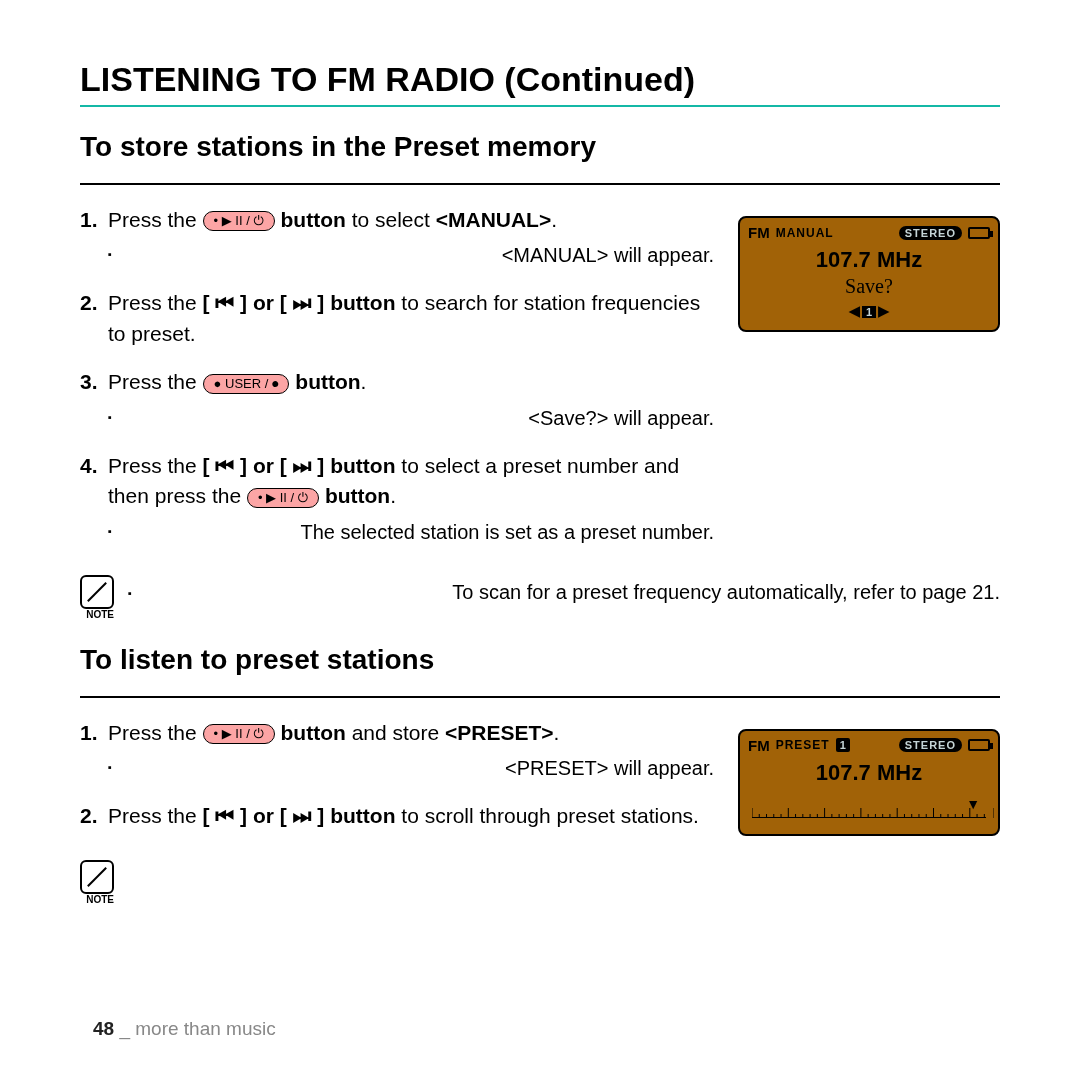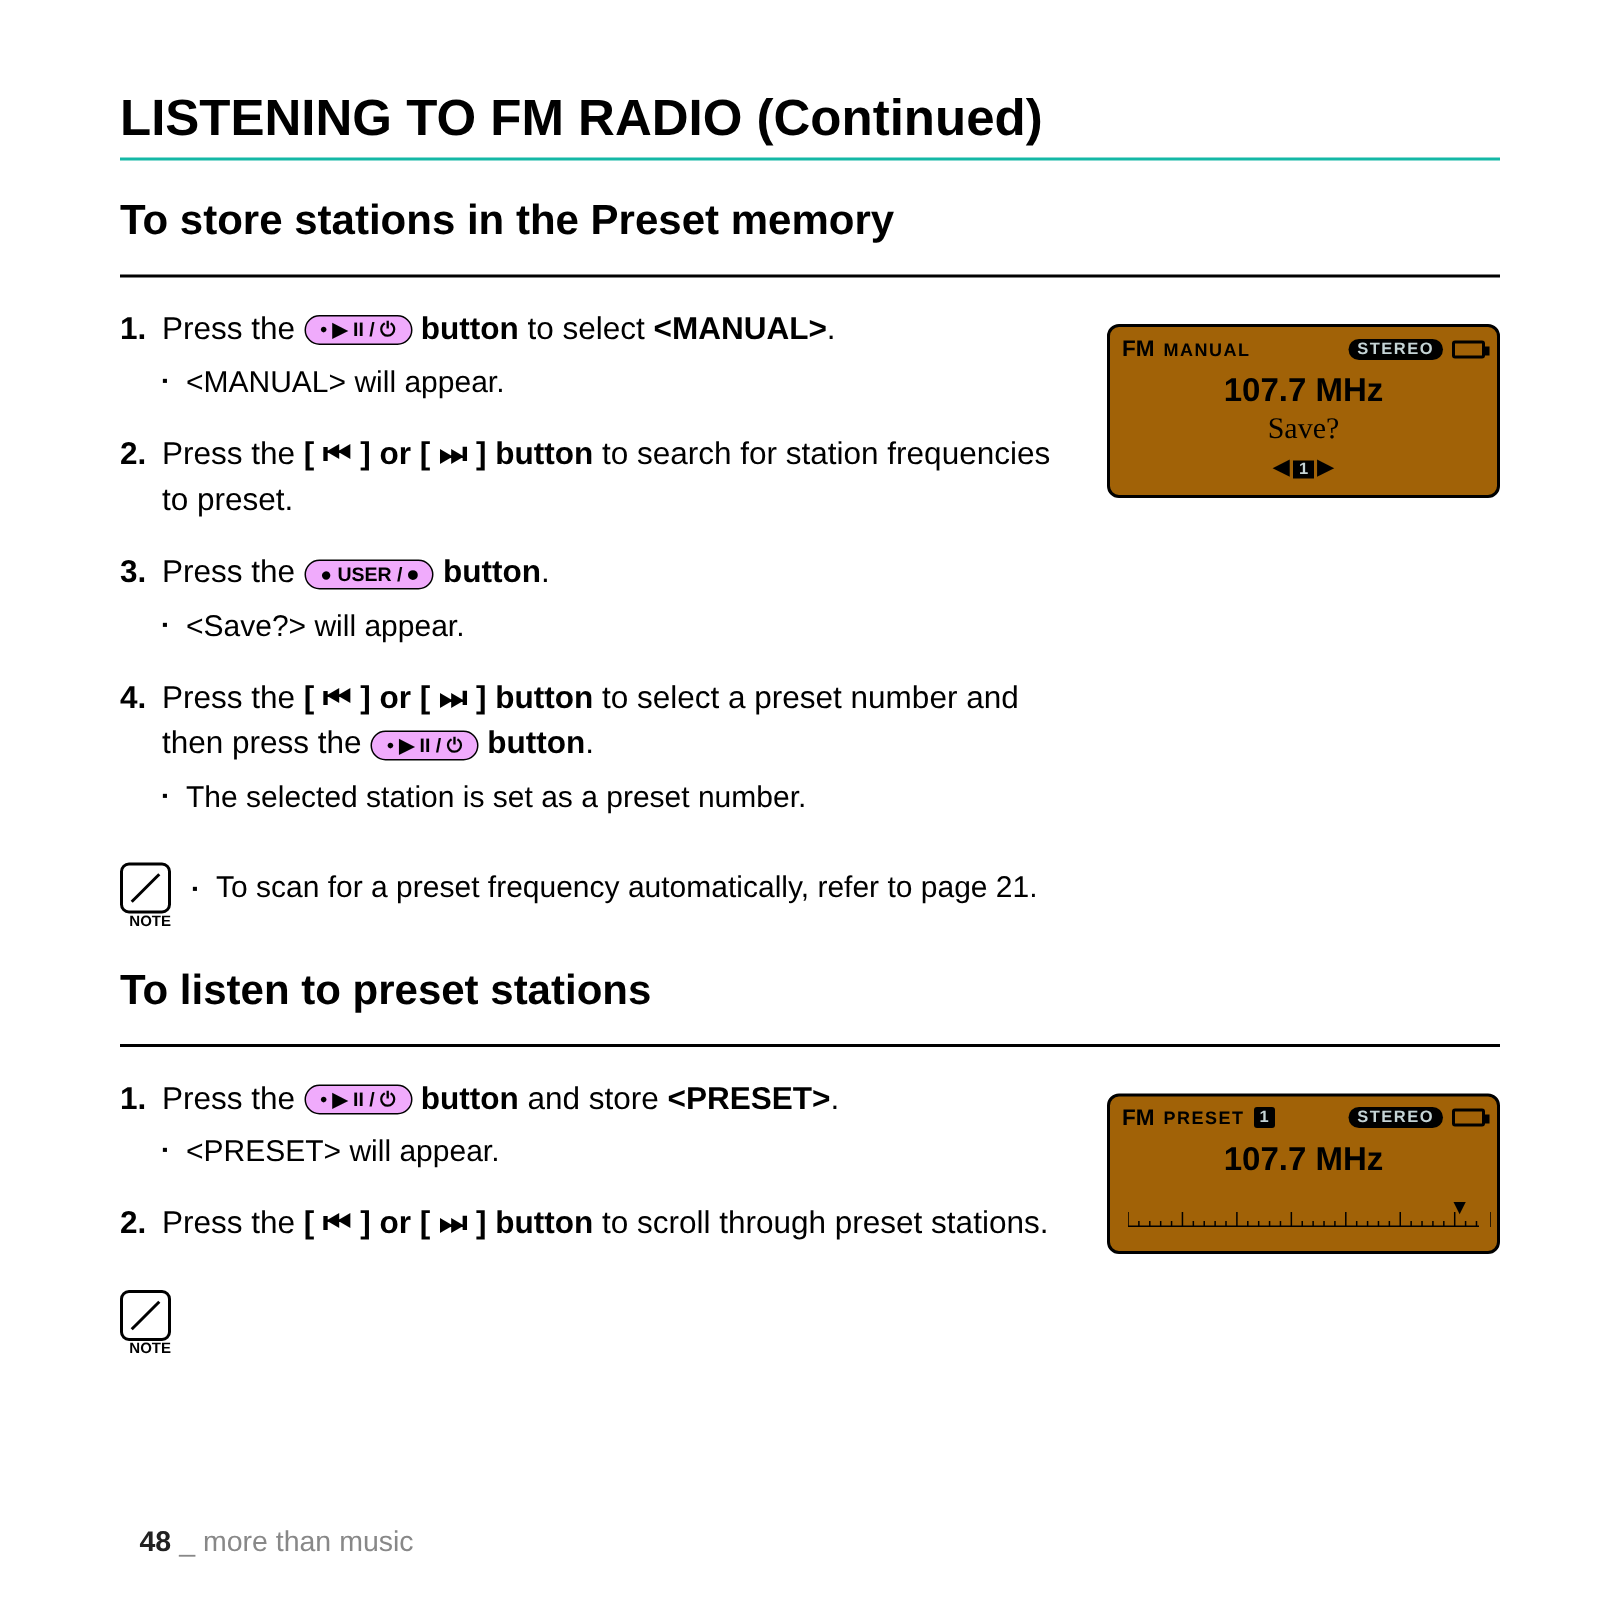--- a/index.html
+++ b/index.html
@@ -30,21 +30,21 @@
   .row { display: flex; gap: 24px; align-items: flex-start; }
   .instructions { flex: 1; font-size: 21px; line-height: 1.45; }
   ol.steps { list-style: none; counter-reset: step; padding-left: 0; }
   ol.steps > li { counter-increment: step; margin-bottom: 18px; padding-left: 28px; position: relative; }
   ol.steps > li::before {
     content: counter(step) ".";
     font-weight: bold;
     position: absolute;
     left: 0;
   }
-  .sub { font-size: 20px; margin-top: 6px; padding-left: 0; }
+  .sub { font-size: 20px; margin-top: 6px; padding-left: 0; text-align: right; }
   .sub li { list-style: none; position: relative; padding-left: 16px; margin-top: 6px; }
   .sub li::before { content: "▪"; font-size: 11px; position: absolute; left: 0; top: 6px; }
   .bold { font-weight: bold; }
   .screen {
     width: 262px;
     background: #a16207;
     border: 2px solid #000;
     border-radius: 8px;
     padding: 6px 8px 10px 8px;
     flex-shrink: 0;
@@ -65,24 +65,24 @@
   .ruler { height:28px; position:relative; margin-top:10px; }
   .ruler-line { position:absolute; bottom:6px; left:4px; right:4px; border-bottom:1px solid #000; }
   .ruler-ticks { position:absolute; bottom:6px; left:4px; right:4px; height:10px; }
   .ruler-caret { position:absolute; right:10px; top:0; font-size:14px; }
   .pill-btn {
     display:inline-block;
     border:1.5px solid #000;
     border-radius:10px;
     padding:0 10px 1px 10px;
     font-size:13px;
-    font-weight:bold;
+    font-weight:normal;
     vertical-align:middle;
     line-height:17px;
-    background:#f0abfc;
+    background:#fca5a5;
   }
   .note-row { display:flex; gap:14px; align-items:flex-start; margin-top:10px; margin-bottom:10px; font-size:20px; }
   .note-icon-wrap { display:flex; flex-direction:column; align-items:flex-end; font-size:10px; font-weight:bold; }
   .note-icon {
     width:34px; height:34px; border:2px solid #000; border-radius:6px;
     display:flex; align-items:center; justify-content:center;
     font-size:22px; font-style:italic; font-weight:bold;
     position:relative;
   }
   .note-icon::after {

